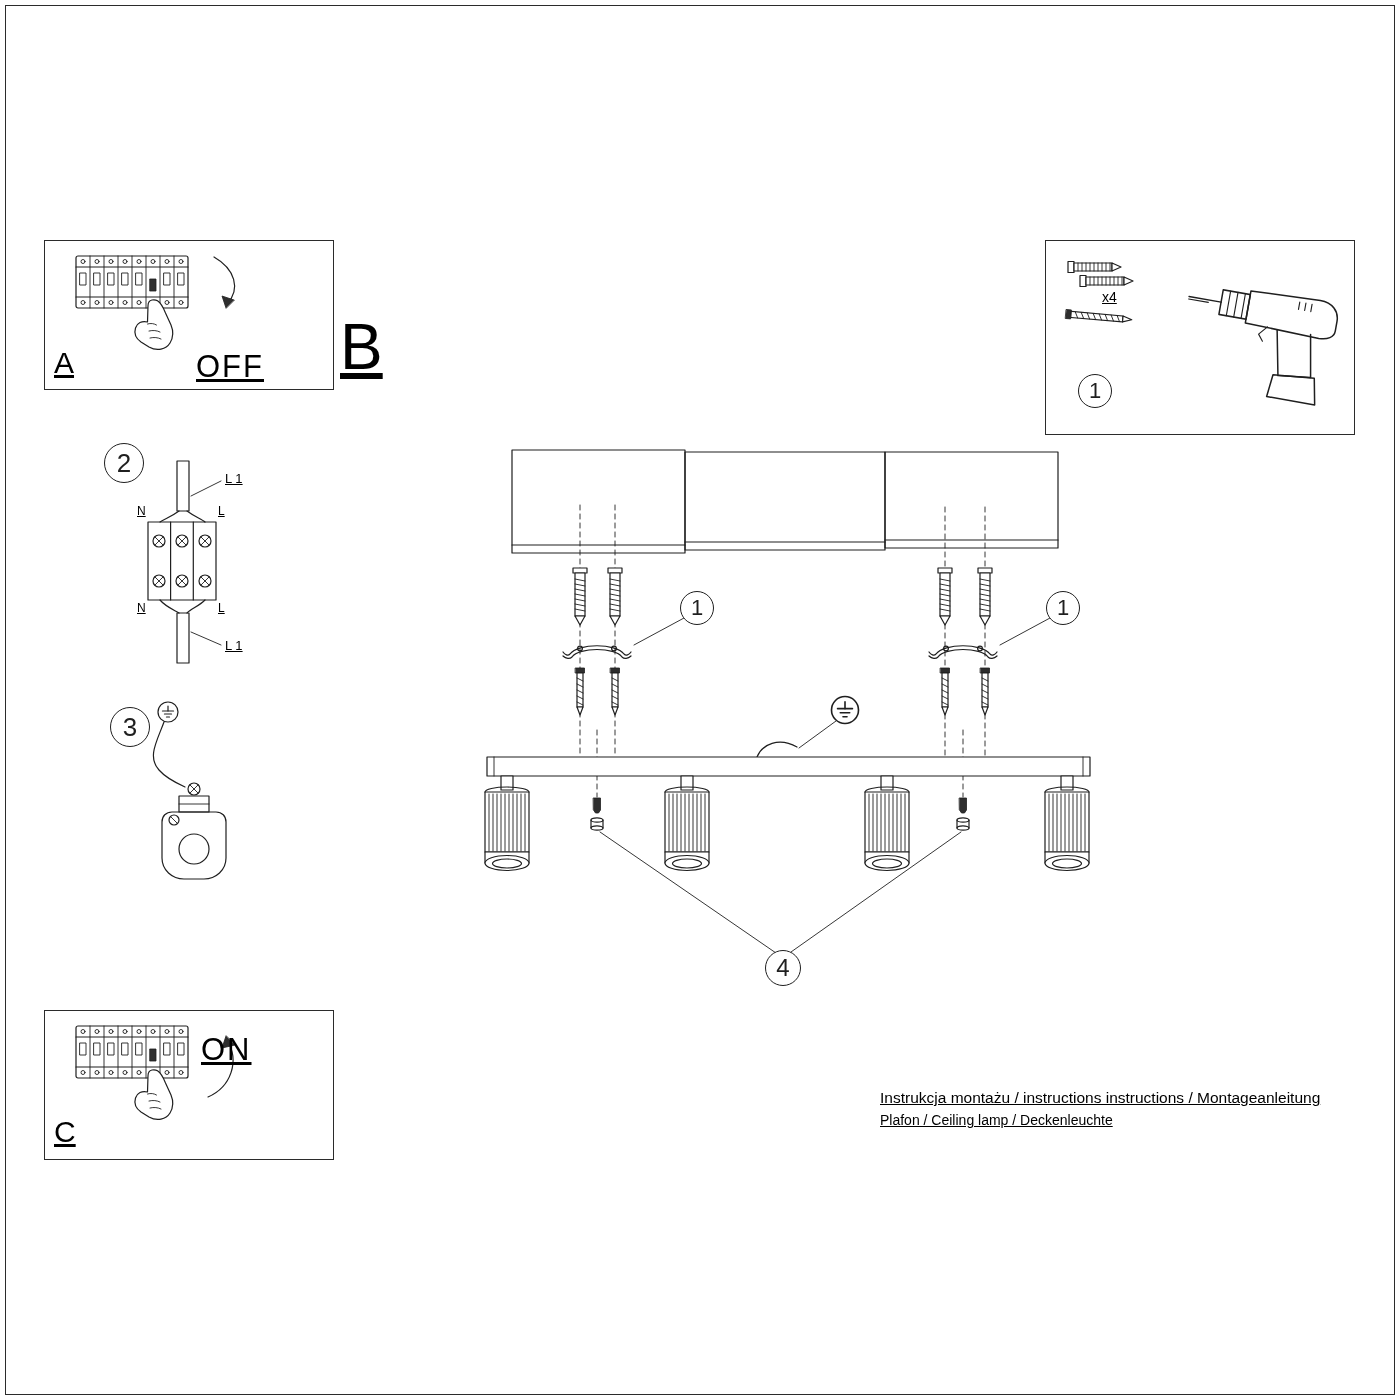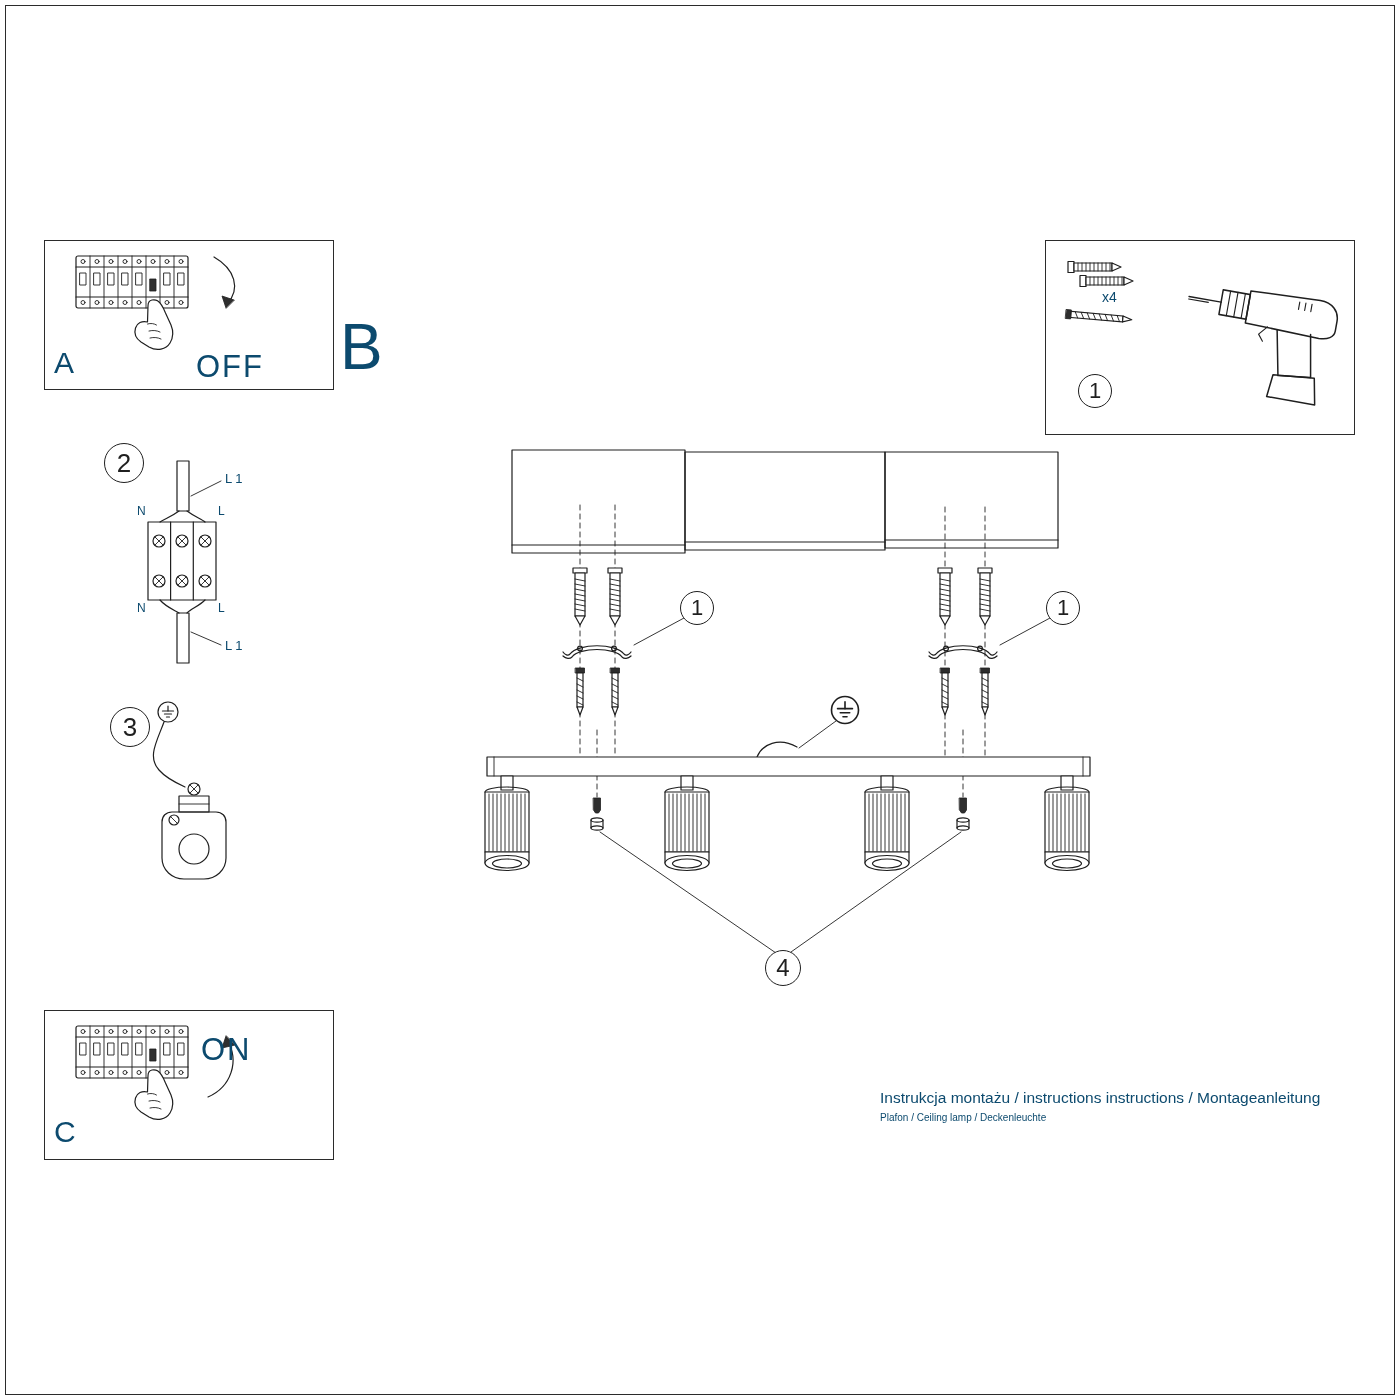--- a/index.html
+++ b/index.html
@@ -11,21 +11,21 @@
   .box { position:absolute; border:1.3px solid #2b2b2b; }
   .box-a   { left:44px;  top:240px;  width:290px; height:150px; }
   .box-c   { left:44px;  top:1010px; width:290px; height:150px; }
   .box-kit { left:1045px; top:240px; width:310px; height:195px; }
   .art { position:absolute; left:0; top:0; }
   .art * { stroke:#1f1f1f; fill:none; stroke-width:1.2; stroke-linecap:round; stroke-linejoin:round; }
   .art .fd { fill:#2e2e2e; stroke:#1f1f1f; stroke-width:0.8; }
   .art .fw { fill:#ffffff; }
   .art .thin { stroke-width:0.9; }
   .art .dash { stroke-dasharray:5 4; stroke-width:0.9; }
-  .t { position:absolute; white-space:nowrap; color:#0c4a6e; line-height:1; }
+  .t { position:absolute; white-space:nowrap; color:#000000; line-height:1;text-decoration:underline; }
   .circ { position:absolute; border:1.5px solid #1f1f1f; border-radius:50%;
           display:flex; align-items:center; justify-content:center; background:#ffffff; }
 </style>
 </head>
 <body>
 
 <div class="page">
   <div class="page-border"></div>
 
   <svg class="art" width="1400" height="1400" viewBox="0 0 1400 1400">
@@ -306,21 +306,21 @@
   <span class="t" style="left:137px;top:505px;font-size:12px">N</span>
   <span class="t" style="left:218px;top:505px;font-size:12px">L</span>
   <span class="t" style="left:137px;top:602px;font-size:12px">N</span>
   <span class="t" style="left:218px;top:602px;font-size:12px">L</span>
   <span class="t" style="left:225px;top:639px;font-size:13px">L 1</span>
 
   <span class="t" style="left:54px;top:1117px;font-size:30px">C</span>
   <span class="t" style="left:201px;top:1034px;font-size:31px;letter-spacing:2px">ON</span>
 
   <span class="t" style="left:880px;top:1090px;font-size:15.5px">Instrukcja montażu / instructions instructions / Montageanleitung</span>
-  <span class="t" style="left:880px;top:1113px;font-size:10px">Plafon / Ceiling lamp / Deckenleuchte</span>
+  <span class="t" style="left:880px;top:1113px;font-size:14px">Plafon / Ceiling lamp / Deckenleuchte</span>
 
   <div class="circ" style="left:1078px;top:374px;width:34px;height:34px;font-size:22px">1</div>
   <div class="circ" style="left:104px;top:443px;width:40px;height:40px;font-size:26px">2</div>
   <div class="circ" style="left:110px;top:707px;width:40px;height:40px;font-size:26px">3</div>
   <div class="circ" style="left:680px;top:591px;width:34px;height:34px;font-size:22px">1</div>
   <div class="circ" style="left:1046px;top:591px;width:34px;height:34px;font-size:22px">1</div>
   <div class="circ" style="left:765px;top:950px;width:36px;height:36px;font-size:24px">4</div>
 </div>
 
 </body></html>

